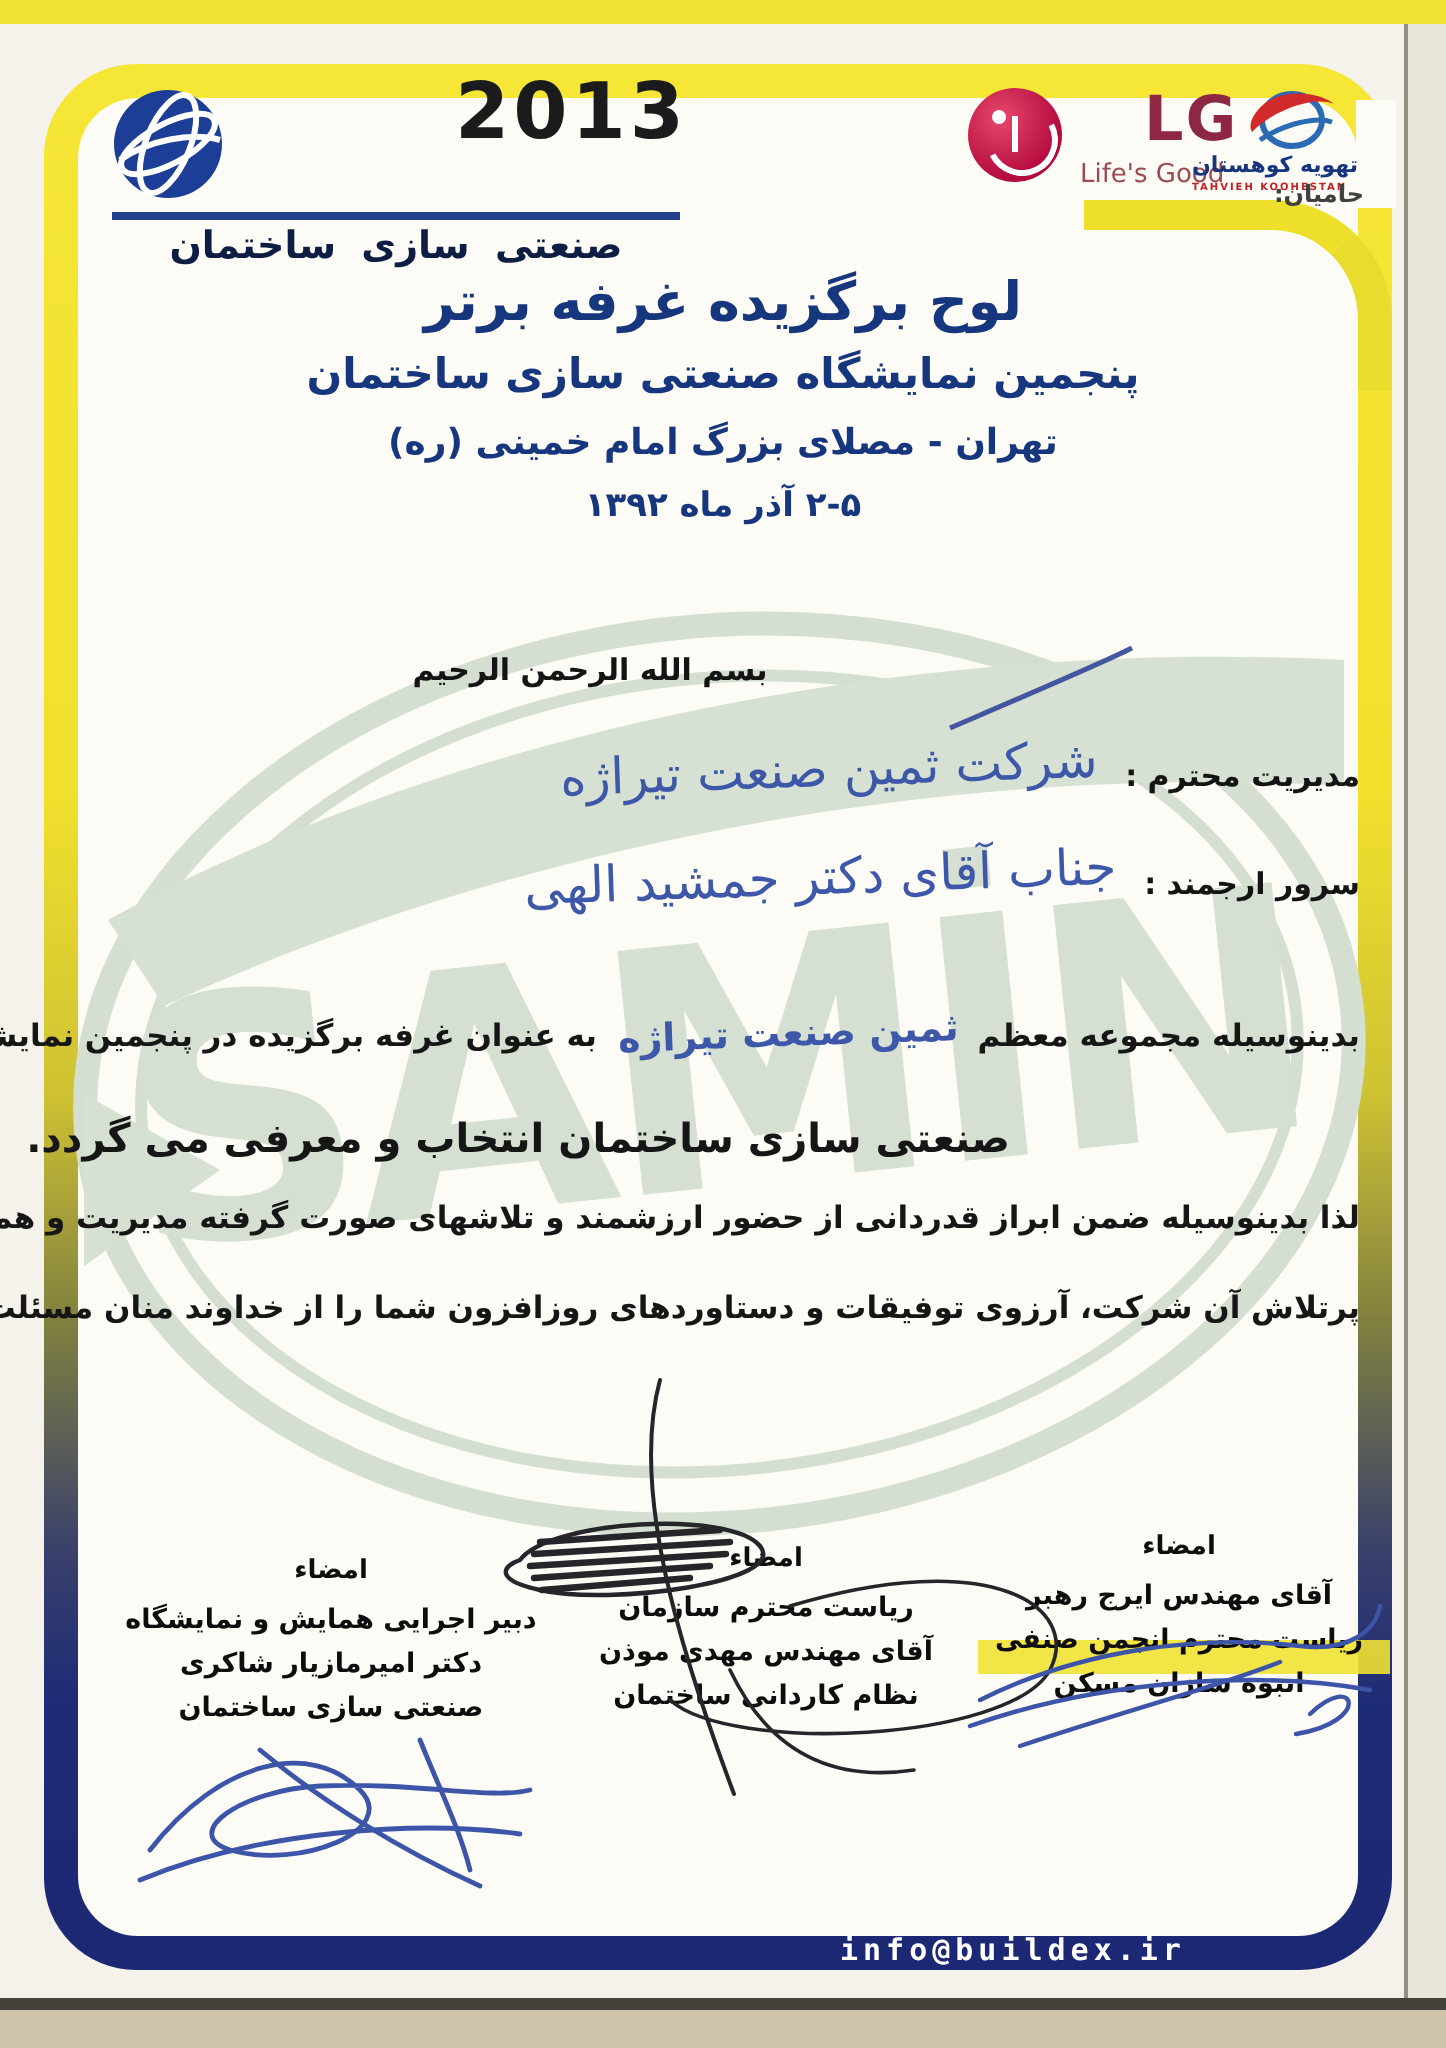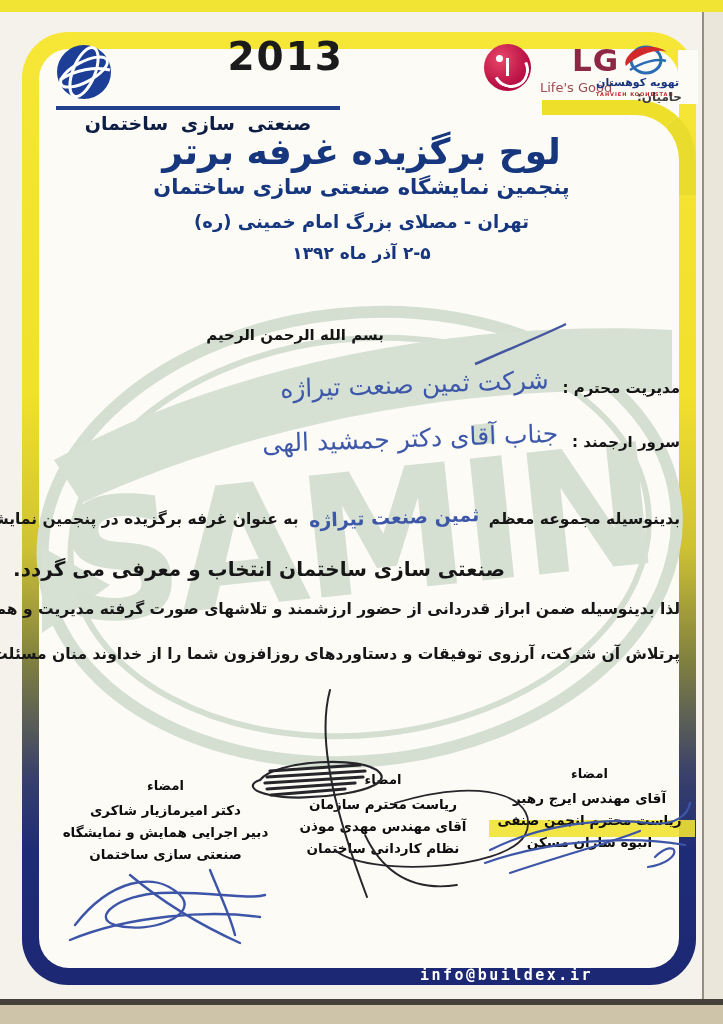--- a/index.html
+++ b/index.html
@@ -35,21 +35,21 @@
   .lg-badge .nose{position:absolute;left:22px;top:14px;width:3px;height:18px;background:#fff;}
   .lg-badge .chin{position:absolute;left:9px;top:8px;width:30px;height:30px;border:3px solid #fff;border-radius:50%;border-top-color:transparent;border-left-color:transparent;transform:rotate(18deg);}
   .lg-word{position:absolute;left:56px;top:-2px;font-size:31px;font-weight:bold;color:#8e2744;letter-spacing:1px;margin-left:32px;}
   .lg-tag{position:absolute;left:56px;top:36px;font-size:13px;color:#9b4b52;}
   .kooh{left:596px;top:44px;width:100px;height:56px;z-index:3;text-align:left;}
   .kooh-name{position:absolute;left:0;top:32px;width:100px;font-size:11px;font-weight:bold;color:#16357e;}
   .kooh-sub{position:absolute;left:0;top:47px;width:100px;font-size:5px;font-weight:bold;color:#c32026;letter-spacing:1px;}
   .sponsors{left:620px;top:90px;width:62px;font-size:12px;font-weight:bold;color:#404040;text-align:right;z-index:3;}
   
   .title{left:70px;top:134px;width:583px;text-align:center;color:#16367d;font-weight:bold;z-index:3;}
-  .t1{font-size:36px;line-height:36px;}
+  .t1{font-size:27px;line-height:36px;}
   .t2{font-size:21px;line-height:35px;}
   .t3{font-size:21px;line-height:36px;}
   .t4{font-size:18px;line-height:33px;}
   .t5{font-size:17px;line-height:31px;}
   
   .bismillah{left:200px;top:326px;width:190px;text-align:center;font-size:15px;font-weight:bold;color:#141414;z-index:3;}
   .addr-row{left:60px;top:370px;width:620px;display:flex;align-items:baseline;gap:14px;z-index:3;}
   .addr-row2{top:424px;}
   .addr-label{font-size:15px;font-weight:bold;color:#141414;white-space:nowrap;}
   .hand{color:#3d57a9;font-size:25px;white-space:nowrap;transform:rotate(-2deg);}
@@ -153,22 +153,22 @@
   <span>بدینوسیله مجموعه معظم</span>
   <span class="hand hand-small">ثمین صنعت تیراژه</span>
   <span>به عنوان غرفه برگزیده در پنجمین نمایشگاه</span>
 </div>
 <div class="abs body-line p1l2 rtl">صنعتی سازی ساختمان انتخاب و معرفی می گردد.</div>
 <div class="abs body-line p2l1 rtl">لذا بدینوسیله ضمن ابراز قدردانی از حضور ارزشمند و تلاشهای صورت گرفته مدیریت و همکاران</div>
 <div class="abs body-line p2l2 rtl">پرتلاش آن شرکت، آرزوی توفیقات و دستاوردهای روزافزون شما را از خداوند منان مسئلت می نماییم.</div>
 
 <div class="abs signer sig-left-col rtl">
   <div class="lbl">امضاء</div>
+  <div class="ln">دبیر اجرایی همایش و نمایشگاه</div>
   <div class="ln">دکتر امیرمازیار شاکری</div>
-  <div class="ln">دبیر اجرایی همایش و نمایشگاه</div>
   <div class="ln">صنعتی سازی ساختمان</div>
 </div>
 <div class="abs signer sig-mid-col rtl">
   <div class="lbl">امضاء</div>
   <div class="ln">ریاست محترم سازمان</div>
   <div class="ln">آقای مهندس مهدی موذن</div>
   <div class="ln">نظام کاردانی ساختمان</div>
 </div>
 <div class="abs signer sig-right-col rtl">
   <div class="lbl">امضاء</div>

